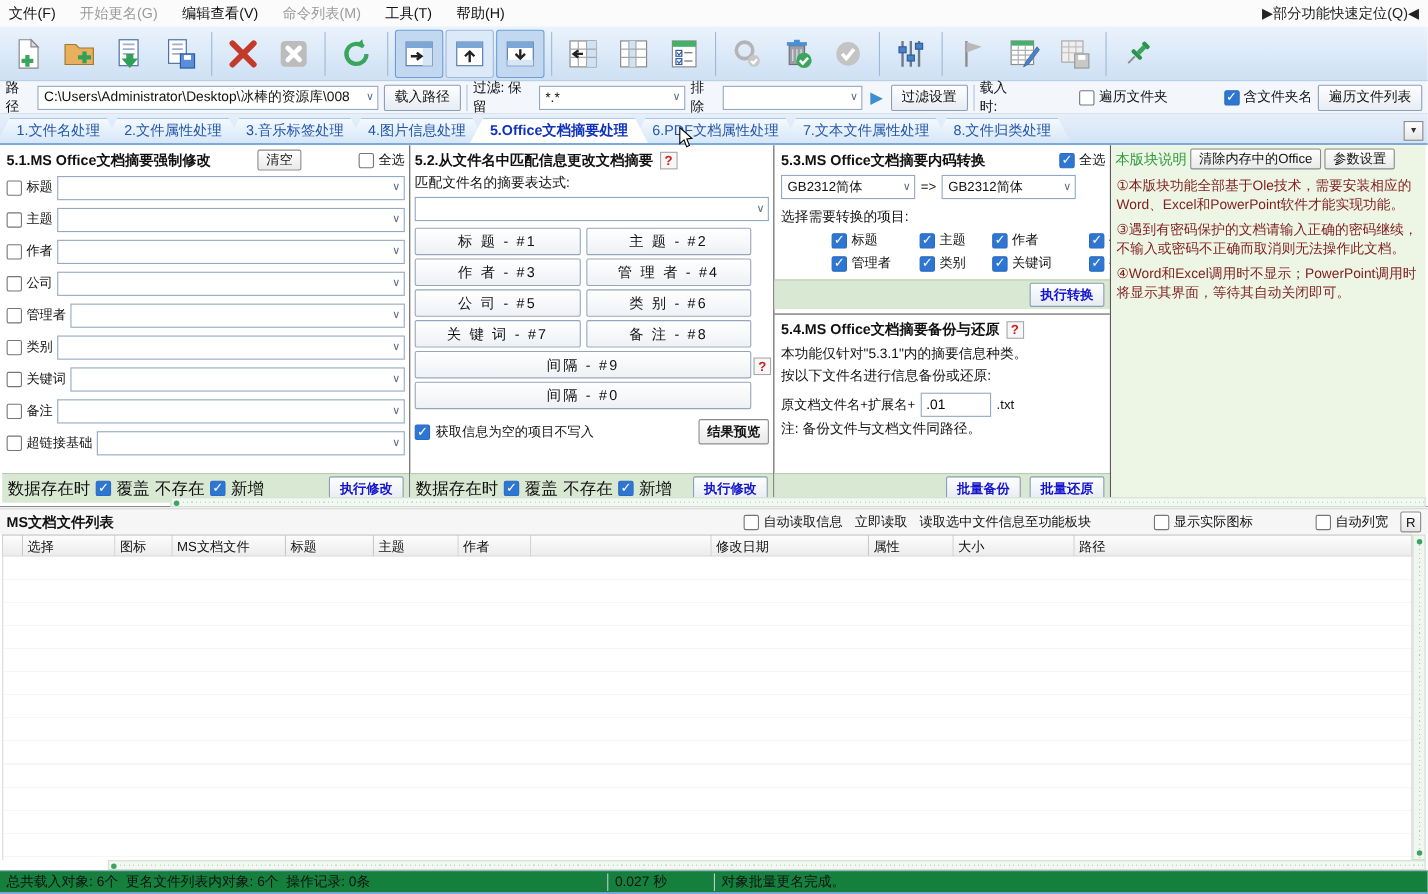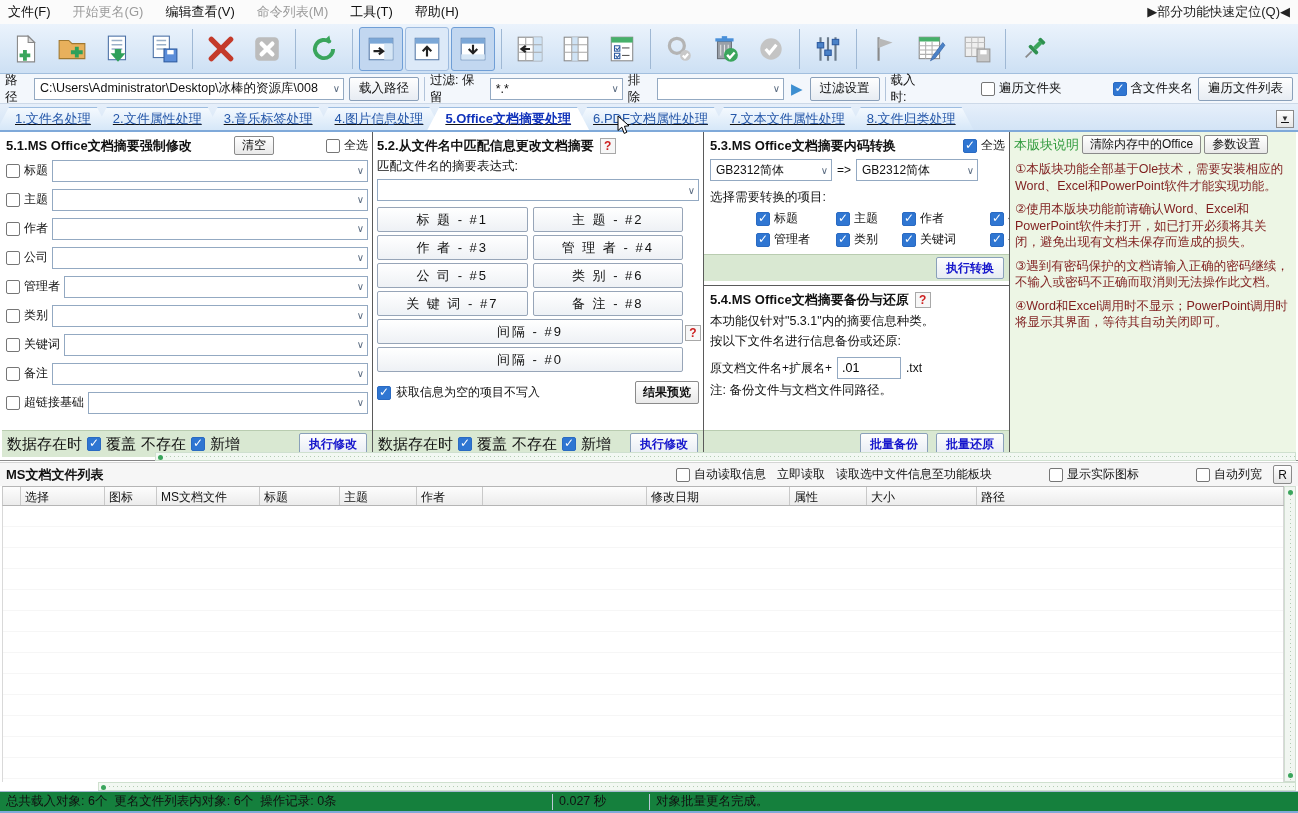--- a/index.html
+++ b/index.html
@@ -36,21 +36,21 @@
   .play { color:#3d8fd1; font-size:15px; padding:0 2px; }
   
   .cb { width:14px; height:14px; border:1px solid #767676; background:#fff; border-radius:2px;
     display:inline-block; position:relative; flex:none; vertical-align:-2px; }
   .cb.on { background:#2f76d2; border-color:#2a6ac2; }
   .cb.on::after { content:"✓"; position:absolute; left:1px; top:-2px; color:#fff; font-size:12px; font-weight:bold; }
   .cblk { display:inline-flex; align-items:center; gap:4px; white-space:nowrap;padding-left:46px; }
   
   .tabbar { position:absolute; top:104px; left:0; right:0; height:28px;
     background:linear-gradient(#e6effa,#d3e4f6); border-bottom:2px solid #7fa9d9;
-    display:flex; align-items:center; padding:3px 4px 0;text-decoration:underline; }
+    display:flex; align-items:center; padding:3px 4px 0; }
   .tab { height:23px; padding:0 18px; display:flex; align-items:center; margin:0 -7px; font-size:13px;
     color:#2456a8; background:linear-gradient(#f4f9fe,#d6e7f8);
     clip-path:polygon(12px 0, calc(100% - 12px) 0, 100% 100%, 0 100%);
     border-top:1px solid #9cbce0; white-space:nowrap; }
   .tab.on { background:#fff; color:#1133bb; font-weight:bold; z-index:3; position:relative; }
   .tab-drop { margin-left:auto; width:18px; height:18px; background:linear-gradient(#fff,#e6e6e6);
     border:1px solid #8a8a8a; display:flex; align-items:center; justify-content:center;
     font-size:8px; color:#333; align-self:center; }
   
   .main { position:absolute; top:132px; left:0; right:0; height:329px; background:#fff;
@@ -575,21 +575,20 @@
     </div>
   </div>
 
   <div class="col c4">
     <div class="ihead">
       <span class="ititle">本版块说明</span>
       <span class="sm-btn">清除内存中的Office</span>
       <span class="sm-btn">参数设置</span>
     </div>
     <div class="ipar">①本版块功能全部基于Ole技术，需要安装相应的Word、Excel和PowerPoint软件才能实现功能。</div>
-    <div class="ipar">②使用本版块功能前请确认Word、Excel和PowerPoint软件未打开，如已打开必须将其关闭，避免出现有文档未保存而造成的损失。</div>
     <div class="ipar">③遇到有密码保护的文档请输入正确的密码继续，不输入或密码不正确而取消则无法操作此文档。</div>
     <div class="ipar">④Word和Excel调用时不显示；PowerPoint调用时将显示其界面，等待其自动关闭即可。</div>
   </div>
 </div>
 
 <div class="hscroll hs1"></div>
 
 <div class="listbar">
   <span class="ltitle">MS文档文件列表</span>
   <div class="lopts">

